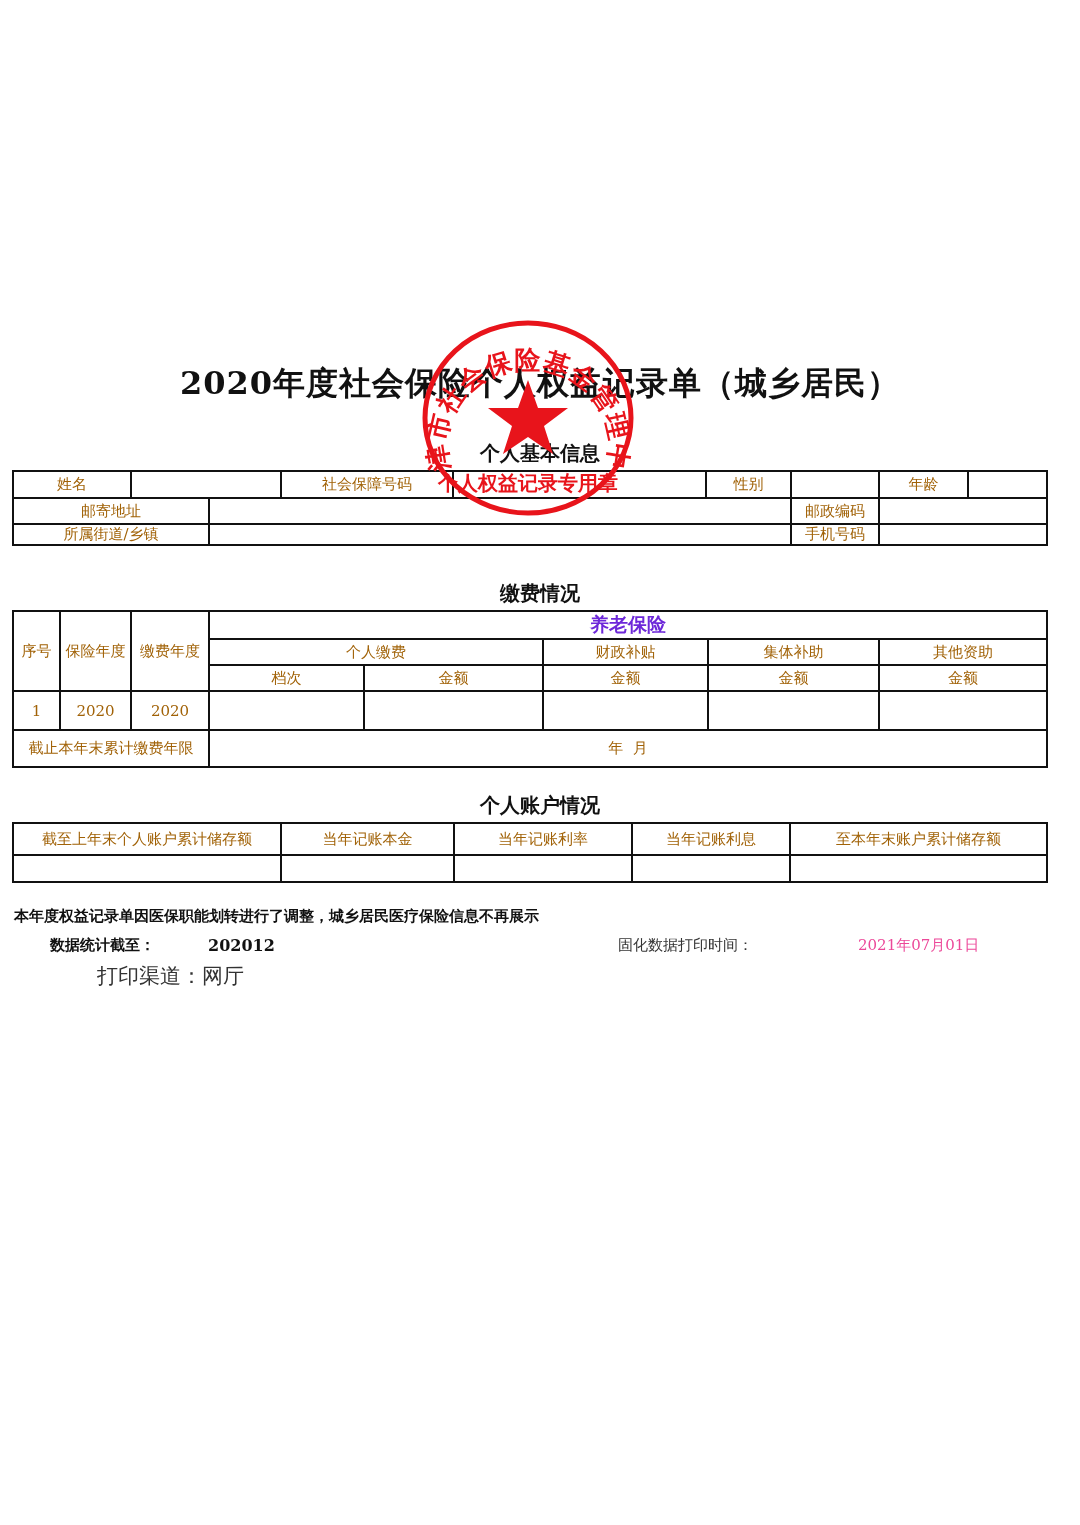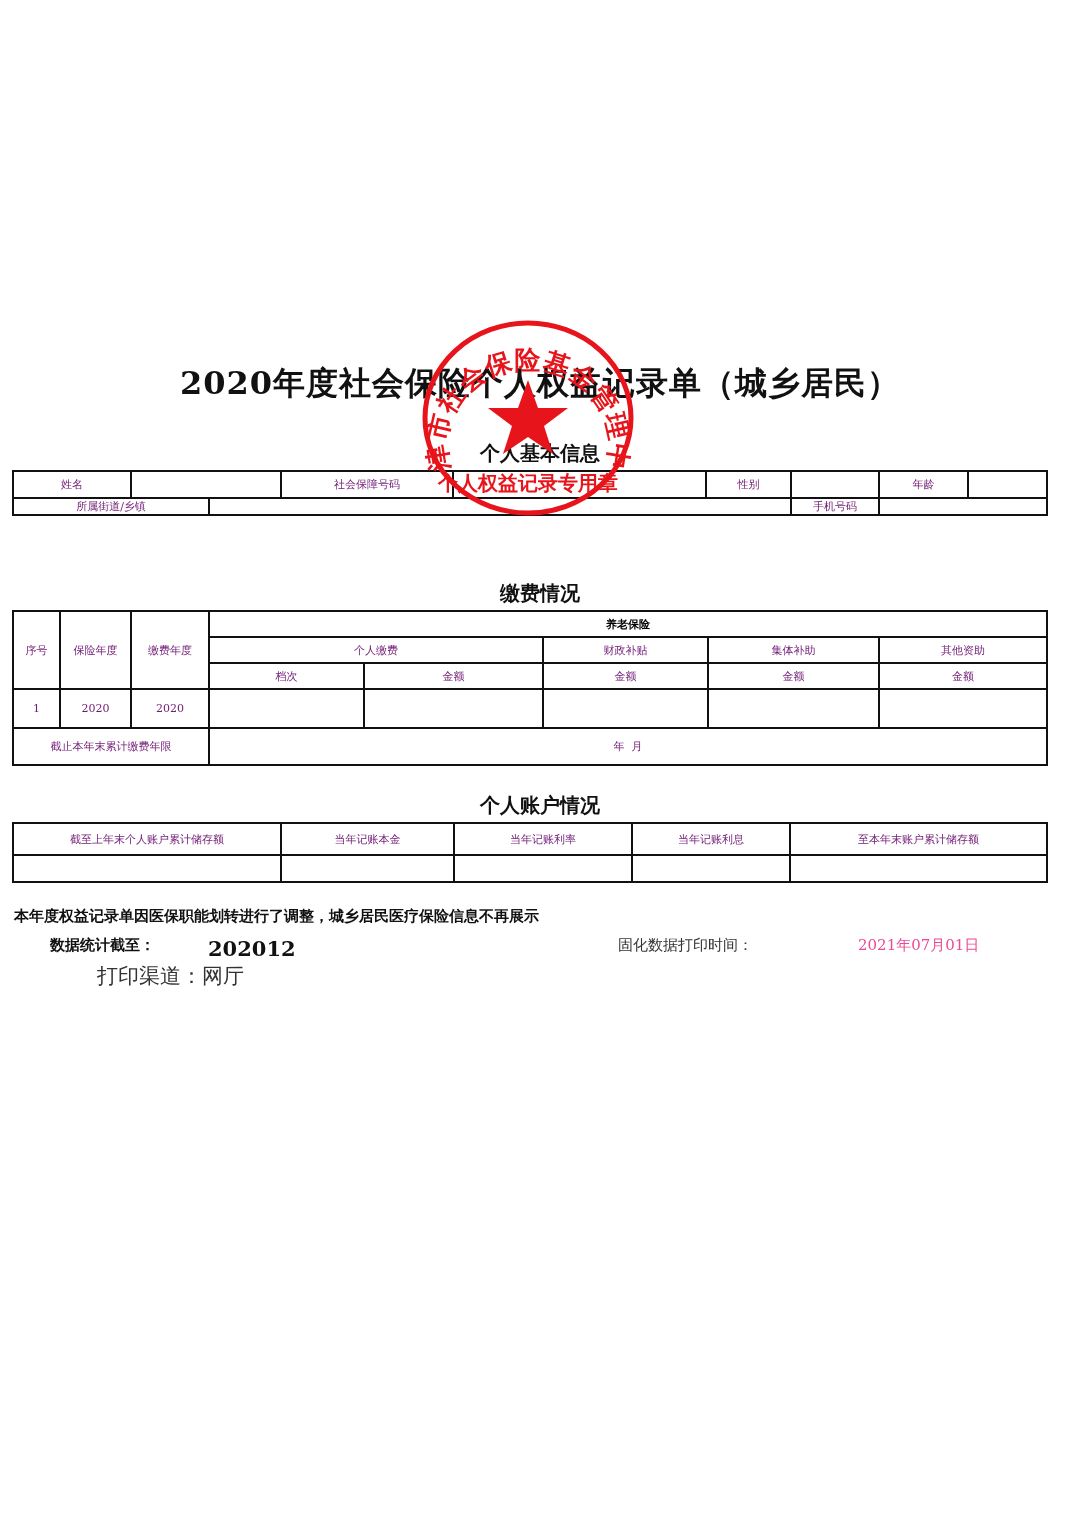--- a/index.html
+++ b/index.html
@@ -2,25 +2,25 @@
 <html><head>
 <meta charset="utf-8">
 <style>
   html, body { margin:0; padding:0; background:#ffffff; }
   body { width:1080px; height:1525px; position:relative; overflow:hidden;
          font-family: "DejaVu Serif", "Liberation Serif", serif; color:#111; }
   .abs { position:absolute; }
   .title { left:0; width:1080px; top:362px; text-align:center; font-size:32px; font-weight:bold; letter-spacing:1px; }
   .section-title { left:0; width:1080px; text-align:center; font-size:20px; font-weight:bold; }
   table.grid { position:absolute; border-collapse:collapse; table-layout:fixed; }
-  table.grid td { border:2px solid #111; padding:0; text-align:center; font-size:11px; color:#701a75; white-space:nowrap; overflow:hidden; }
-  table.grid td.bold { font-weight:bold; color:#000000; font-size:11px; }
+  table.grid td { border:2px solid #111; padding:0; text-align:center; font-size:15px; color:#a16207; white-space:nowrap; overflow:hidden; }
+  table.grid td.bold { font-weight:bold; color:#6d28d9; font-size:19px; }
   .note { left:14px; top:907px; font-size:15px; font-weight:bold; color:#111; }
   .stat-label { left:50px; top:936px; font-size:15px; font-weight:bold; }
-  .stat-value { left:208px; top:936px; font-size:21px; font-weight:bold; }
+  .stat-value { left:208px; top:936px; font-size:16px; font-weight:bold; }
   .print-label { left:590px; top:936px; font-size:15px; color:#333;margin-left:28px; }
   .print-value { left:858px; top:936px; font-size:15px; color:#ec4899; }
   .channel { left:97px; top:962px; font-size:21px; color:#333; }
   .stamp { left:420px; top:318px; width:216px; height:200px; pointer-events:none; }
 </style>
 </head>
 <body>
 
 <div class="abs title">2020年度社会保险个人权益记录单（城乡居民）</div>
 
@@ -41,20 +41,26 @@
   <tbody>
       <tr style="height:27px;">
     <td>姓名</td>
     <td colspan="2"></td>
     <td>社会保障号码</td>
     <td></td>
     <td>性别</td>
     <td></td>
     <td>年龄</td>
     <td></td>
+  </tr>
+  <tr style="height:26px;">
+    <td colspan="2">邮寄地址</td>
+    <td colspan="4"></td>
+    <td>邮政编码</td>
+    <td colspan="2"></td>
   </tr>
   <tr style="height:17px;">
     <td colspan="2">所属街道/乡镇</td>
     <td colspan="4"></td>
     <td>手机号码</td>
     <td colspan="2"></td>
   </tr>
 </tbody>
   </table>
 

